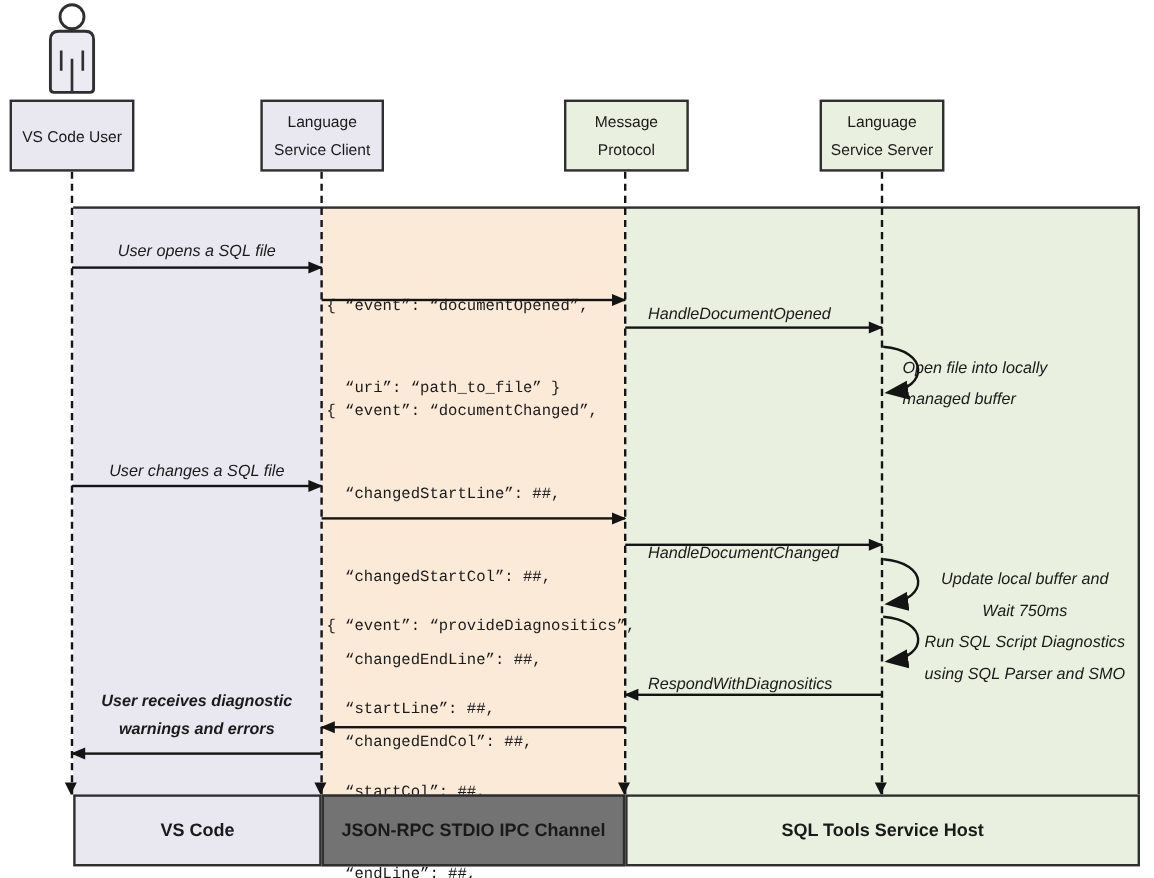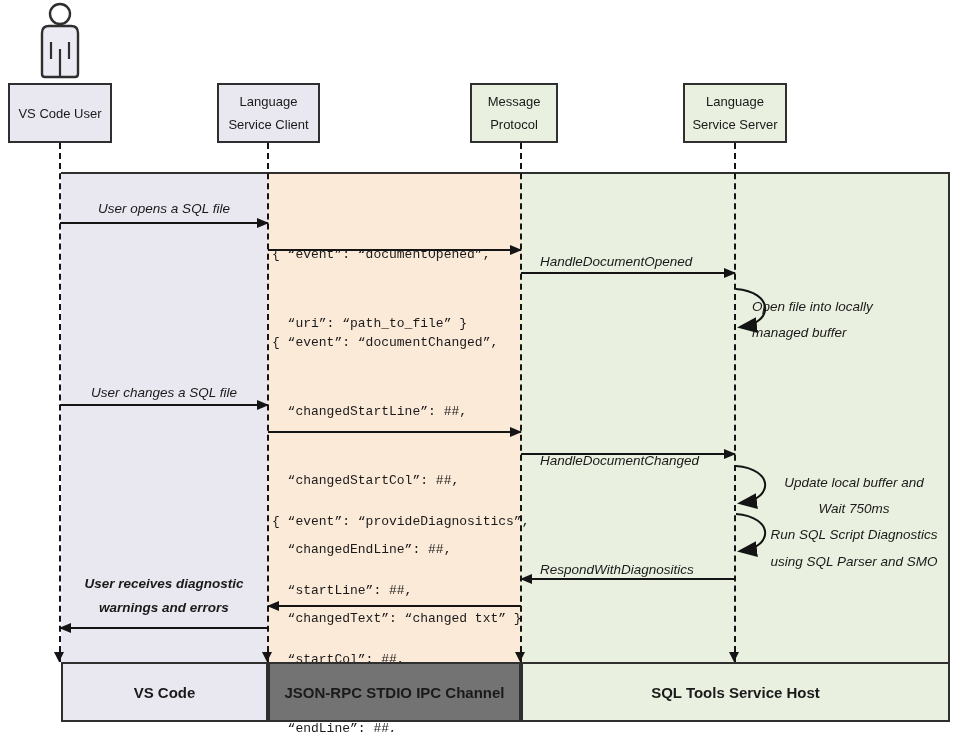--- a/index.html
+++ b/index.html
@@ -61,21 +61,21 @@
   <line x1="60" y1="49" x2="60" y2="77" stroke="#2f2f2f" stroke-width="2.2"></line>
 </svg>
 
 <div class="hbox fill-lav" style="left:8px; width:104px;">
   <span>VS Code User</span>
 </div>
 <div class="hbox fill-lav" style="left:217px; width:103px;">
   <span>Language</span>
   <span>Service Client</span>
 </div>
-<div class="hbox fill-grn" style="left:470px; width:88px;">
+<div class="hbox fill-grn" style="left:470px; width:104px;">
   <span>Message</span>
   <span>Protocol</span>
 </div>
 <div class="hbox fill-grn" style="left:683px; width:104px;">
   <span>Language</span>
   <span>Service Server</span>
 </div>
 
 <div class="lifeline" style="left:59px;"></div>
 <div class="lifeline" style="left:267px;"></div>
@@ -97,20 +97,21 @@
 <div class="ilabel" style="left:732px; top:294px; line-height:26px; white-space:normal;margin-left:20px;">
   <div>Open file into locally</div>
   <div>managed buffer</div>
 </div>
 
 <div class="mono" style="left:272px; top:285px;">
   <div>{ “event”: “documentChanged”,</div>
   <div>  “changedStartLine”: ##,</div>
   <div>  “changedStartCol”: ##,</div>
   <div>  “changedEndLine”: ##,</div>
+  <div>  “changedEndCol”: ##,</div>
   <div>  “changedText”: “changed txt” }</div>
 </div>
 
 <div class="ilabel ctr" style="left:60px; top:384px; width:208px;">User changes a SQL file</div>
 <div class="arrow right" style="left:60px; top:404px; width:208px;"></div>
 <div class="arrow right" style="left:268px; top:431px; width:253px;"></div>
 
 <div class="ilabel" style="left:540px; top:436px;margin-top:16px;">HandleDocumentChanged</div>
 <div class="arrow right" style="left:521px; top:453px; width:214px;"></div>
 

